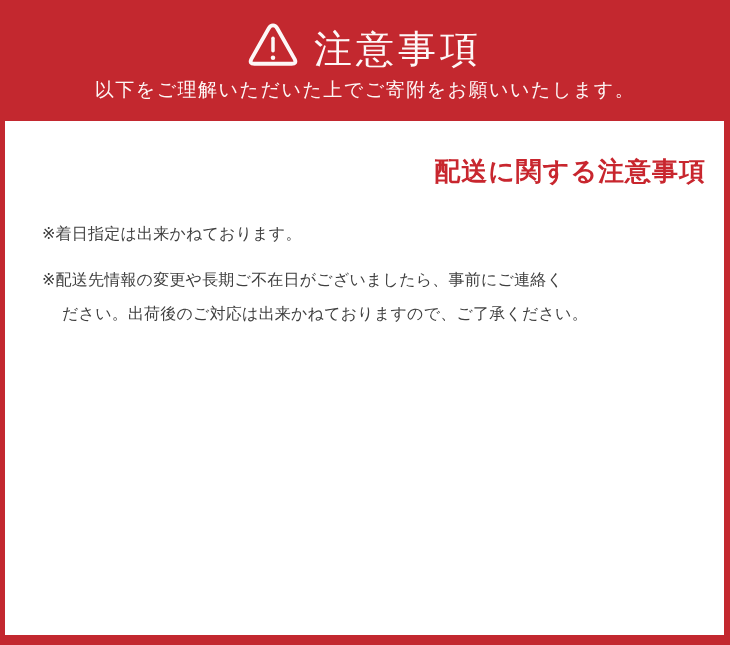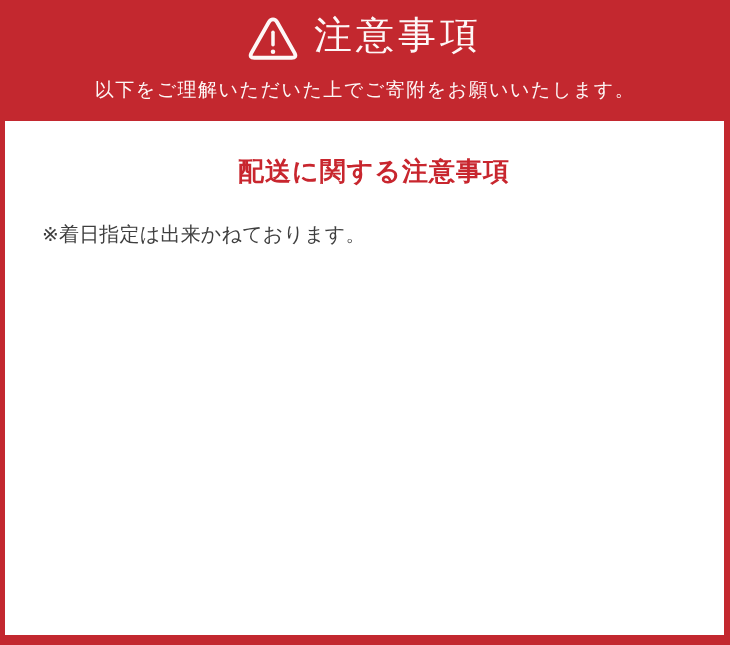--- a/index.html
+++ b/index.html
@@ -24,21 +24,21 @@
     overflow: hidden;
   }
   .notice-header {
     height: 121px;
     flex: 0 0 121px;
     padding-top: 16px;
     color: var(--header-text);
   }
   .header-title-row {
     display: flex;
-    align-items: flex-start;
+    align-items: flex-end;
     justify-content: center;
     height: 52px;
   }
   .warning-icon {
     width: 50px;
     height: 46px;
     margin-right: 16px;
     display: block;
   }
   .header-title {
@@ -55,31 +55,31 @@
     letter-spacing: 1.5px;
     color: var(--header-text);
   }
   .panel {
     flex: 1 1 auto;
     margin: 0 6px 10px 5px;
     background: var(--panel-white);
     padding: 33px 18px 0 37px;
   }
   .section-title {
-    text-align: center;
+    text-align: right;
     color: var(--title-red);
     font-size: 26px;
     font-weight: 700;
     letter-spacing: 1px;
     margin-bottom: 28px;
   }
   .notes { }
   .note {
     color: var(--body-text);
-    font-size: 20px;
+    font-size: 16px;
     line-height: 34px;
     white-space: pre-line;
     padding-left: 20px;
     text-indent: -20px;
     margin-bottom: 12px;
     letter-spacing: 0.2px;
   }
 </style>
 </head>
 <body>
@@ -95,17 +95,19 @@
       </svg>
       <div class="header-title">注意事項</div>
     </div>
     <div class="header-subtitle">以下をご理解いただいた上でご寄附をお願いいたします。</div>
   </div>
 
   <div class="panel">
     <div class="section-title">配送に関する注意事項</div>
     <div class="notes">
       <p class="note">※着日指定は出来かねております。</p>
+      <p class="note">※配送先情報の変更や長期ご不在日がございましたら、事前にご連絡く
+ださい。出荷後のご対応は出来かねておりますので、ご了承ください。</p>
 
     </div>
   </div>
 
 </div>
 
 </body></html>

